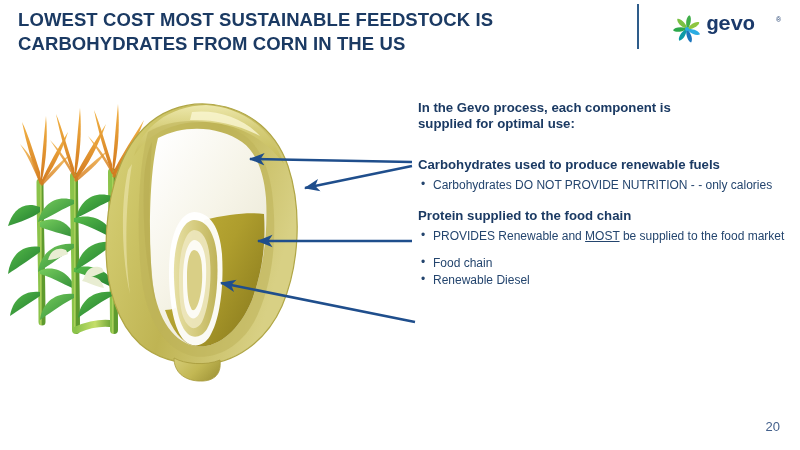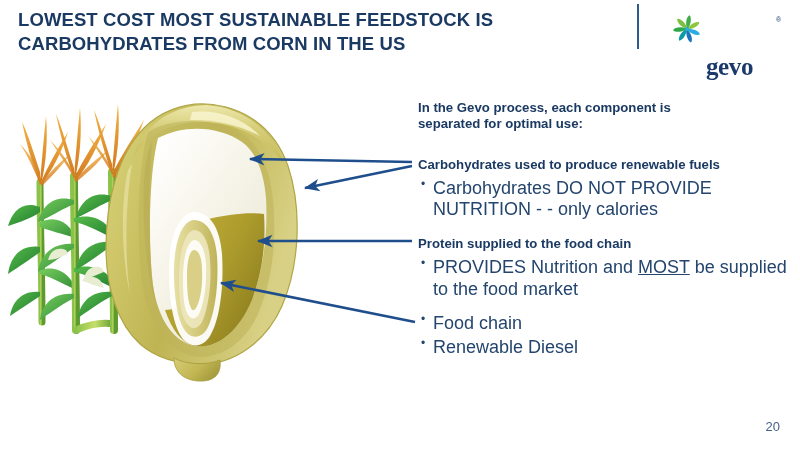--- a/index.html
+++ b/index.html
@@ -54,26 +54,25 @@
   }
   #brand-logo .mark {
     position: absolute;
     left: 0; top: 2px;
     width: 30px; height: 30px;
   }
   #brand-logo .wordmark {
     position: absolute;
     left: 34px;
     top: 1px;
-    font-size: 25px;
+    font-size: 21px;
     font-weight: bold;
     color: #1B3A6B;
     letter-spacing: -0.4px;
-    font-family: Liberation Serif, serif;
-    margin-top: 40px;
+    font-family: Liberation Mono, monospace;
   }
   #brand-logo .reg {
     position: absolute;
     left: 104px;
     top: 4px;
     font-size: 7px;
     color: #1B3A6B;
   }
 
   
@@ -112,21 +111,21 @@
   .section { margin-bottom: 13px; }
   .sec-head {
     font-size: 13.2px;
     font-weight: bold;
     line-height: 1.2;
     color: #1B3A63;
     margin: 16px 0 5px 0;
   }
   .sub-list { margin: 0; padding: 0; list-style: none; }
   .sub-item {
-    font-size: 18px;
+    font-size: 12px;
     line-height: 1.18;
     color: #24456E;
     position: relative;
     padding-left: 15px;
     margin-bottom: 3px;
   }
   .sub-item::before {
     content: "\2022";
     position: absolute;
     left: 3px;
@@ -383,34 +382,34 @@
     <line x1="412" y1="162" x2="250" y2="159" stroke="#1F4E8C" stroke-width="2.6" marker-end="url(#ahead)"></line>
     <line x1="412" y1="166" x2="305" y2="188" stroke="#1F4E8C" stroke-width="2.6" marker-end="url(#ahead)"></line>
     <line x1="412" y1="241" x2="258" y2="241" stroke="#1F4E8C" stroke-width="2.6" marker-end="url(#ahead)"></line>
     <line x1="415" y1="322" x2="221" y2="283" stroke="#1F4E8C" stroke-width="2.6" marker-end="url(#ahead)"></line>
   </svg>
 
   <div id="content">
 
     <div class="intro">
       <span>In the Gevo process, each component is</span><br>
-      <span>separated for optimal use:</span>
+      <span>supplied for optimal use:</span>
     </div>
 
     <div class="section">
       <div class="sec-head">Carbohydrates used to produce renewable fuels</div>
       <ul class="sub-list">
         <li class="sub-item">Carbohydrates DO NOT PROVIDE NUTRITION - - only calories</li>
       </ul>
     </div>
 
     <div class="section">
       <div class="sec-head">Protein supplied to the food chain</div>
       <ul class="sub-list">
-        <li class="sub-item"><span>PROVIDES Nutrition and </span><span class="u">MOST</span><span> be supplied to the food market</span></li>
+        <li class="sub-item"><span>PROVIDES Renewable and </span><span class="u">MOST</span><span> be supplied to the food market</span></li>
       </ul>
     </div>
 
     <div class="section">
       <ul class="sub-list">
         <li class="sub-item">Food chain</li>
         <li class="sub-item">Renewable Diesel</li>
       </ul>
     </div>
   </div>

